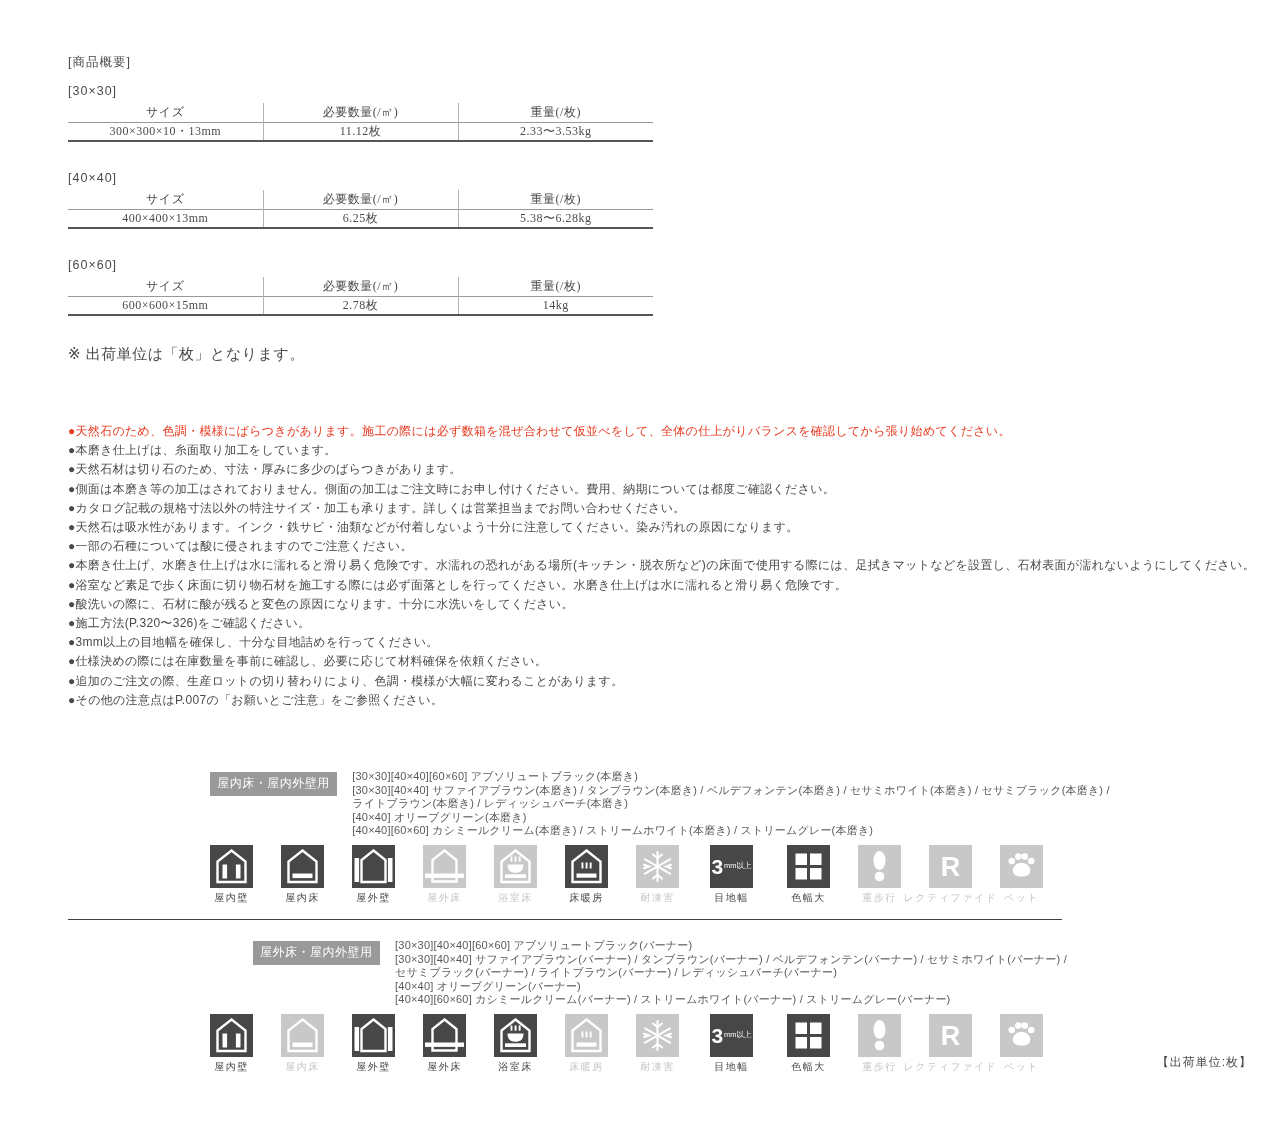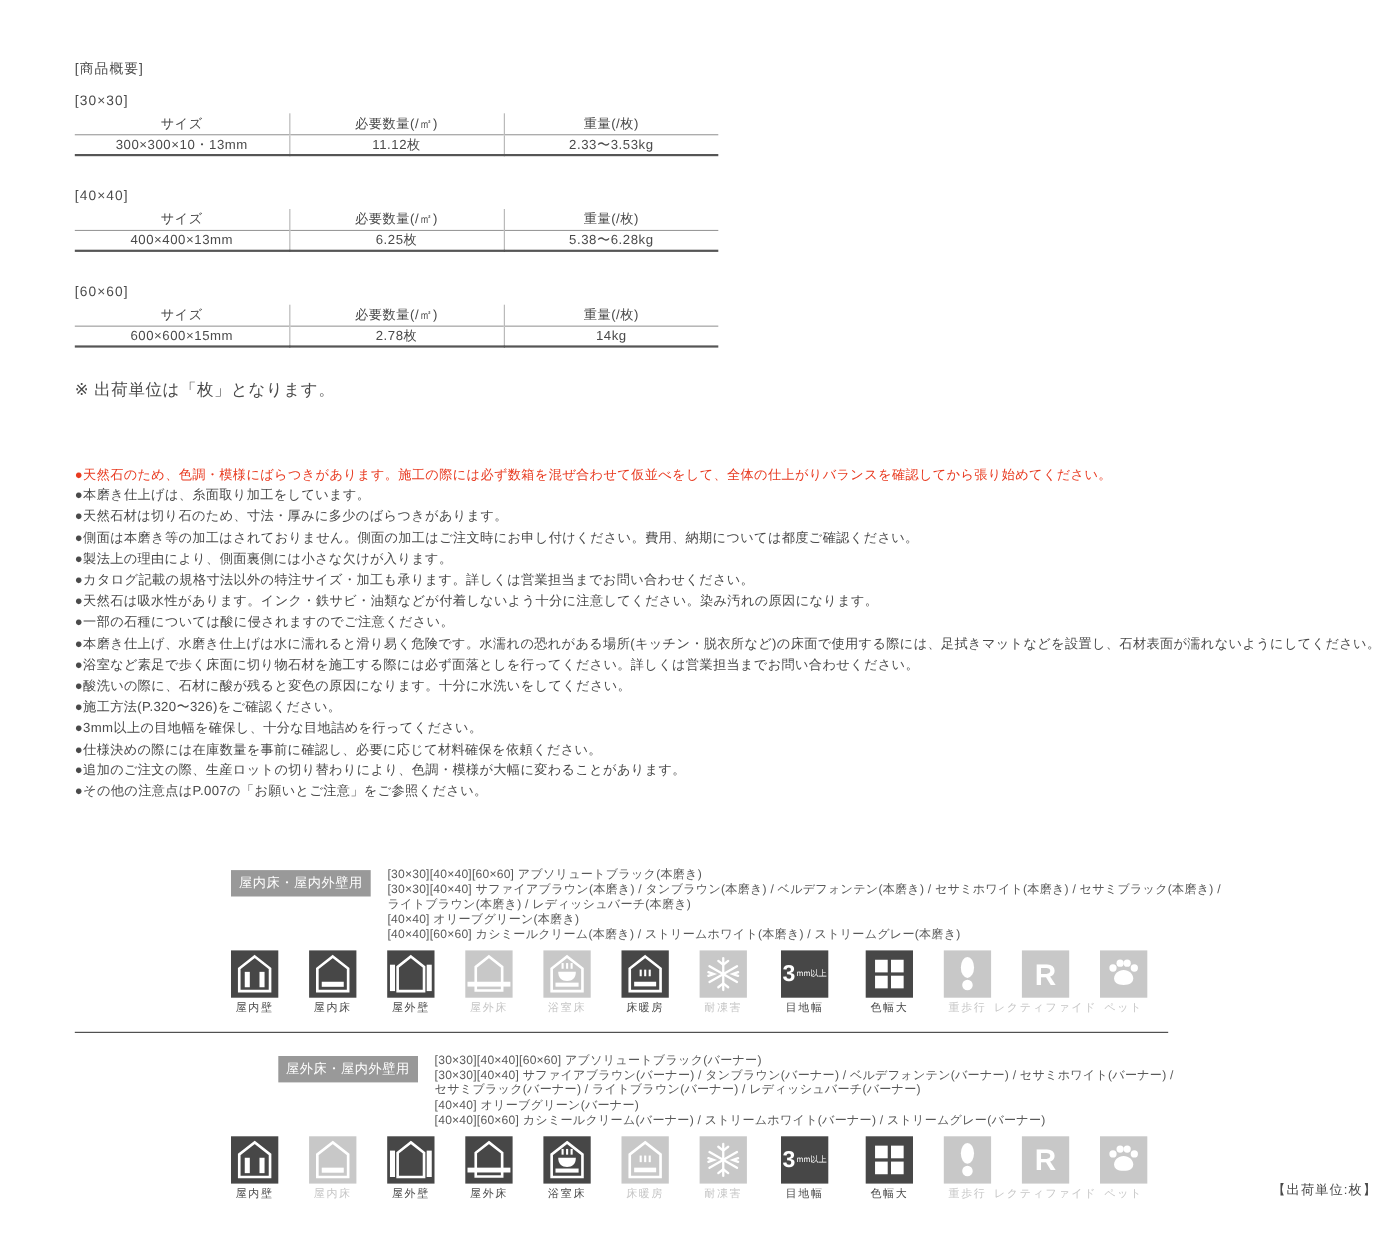--- a/index.html
+++ b/index.html
@@ -4,21 +4,21 @@
 <style>
   * { margin:0; padding:0; box-sizing:border-box; }
   html,body { background:#fff; }
   body { font-family:"Liberation Sans","DejaVu Sans",sans-serif; color:#4a4a4a; }
   .page { position:relative; width:1264px; height:1137px; background:#fff; padding:54px 12px 0 68px; overflow:hidden; }
 
   
   .overview-title { font-size:12.5px; margin-bottom:13px; letter-spacing:1px; }
   .spec { margin-bottom:29px; }
   .spec-label { font-size:12.5px; letter-spacing:1px; margin-bottom:5px; }
-  table.spec-table { width:585px; border-collapse:collapse; table-layout:fixed; border-bottom:2px solid #555; }
+  table.spec-table { width:585px; border-collapse:collapse; table-layout:fixed; border-bottom:2px solid #555;font-family:Liberation Serif, serif; }
   table.spec-table th, table.spec-table td {
     font-weight:normal; font-size:12px; text-align:center; height:19px; color:#4a4a4a; letter-spacing:0.5px;
   }
   table.spec-table th:not(:last-child), table.spec-table td:not(:last-child){ border-right:1px solid #b3b3b3; }
   table.spec-table thead tr { border-bottom:1px solid #999; }
 
   .shipping-note { font-size:15px; margin-top:14px; letter-spacing:0.5px; }
 
   
   .notes { margin-top:58px; }
@@ -193,26 +193,25 @@
     </table>
   </div>
 
   <div class="shipping-note">※ 出荷単位は「枚」となります。</div>
 
   <div class="notes">
     <div class="note-line red">●天然石のため、色調・模様にばらつきがあります。施工の際には必ず数箱を混ぜ合わせて仮並べをして、全体の仕上がりバランスを確認してから張り始めてください。</div>
     <div class="note-line">●本磨き仕上げは、糸面取り加工をしています。</div>
     <div class="note-line">●天然石材は切り石のため、寸法・厚みに多少のばらつきがあります。</div>
     <div class="note-line">●側面は本磨き等の加工はされておりません。側面の加工はご注文時にお申し付けください。費用、納期については都度ご確認ください。</div>
-    <div class="note-line">●製法上の理由により、側面裏側には小さな欠けが入ります。</div>
     <div class="note-line">●カタログ記載の規格寸法以外の特注サイズ・加工も承ります。詳しくは営業担当までお問い合わせください。</div>
     <div class="note-line">●天然石は吸水性があります。インク・鉄サビ・油類などが付着しないよう十分に注意してください。染み汚れの原因になります。</div>
     <div class="note-line">●一部の石種については酸に侵されますのでご注意ください。</div>
     <div class="note-line">●本磨き仕上げ、水磨き仕上げは水に濡れると滑り易く危険です。水濡れの恐れがある場所(キッチン・脱衣所など)の床面で使用する際には、足拭きマットなどを設置し、石材表面が濡れないようにしてください。</div>
-    <div class="note-line">●浴室など素足で歩く床面に切り物石材を施工する際には必ず面落としを行ってください。詳しくは営業担当までお問い合わせください。</div>
+    <div class="note-line">●浴室など素足で歩く床面に切り物石材を施工する際には必ず面落としを行ってください。水磨き仕上げは水に濡れると滑り易く危険です。</div>
     <div class="note-line">●酸洗いの際に、石材に酸が残ると変色の原因になります。十分に水洗いをしてください。</div>
     <div class="note-line">●施工方法(P.320〜326)をご確認ください。</div>
     <div class="note-line">●3mm以上の目地幅を確保し、十分な目地詰めを行ってください。</div>
     <div class="note-line">●仕様決めの際には在庫数量を事前に確認し、必要に応じて材料確保を依頼ください。</div>
     <div class="note-line">●追加のご注文の際、生産ロットの切り替わりにより、色調・模様が大幅に変わることがあります。</div>
     <div class="note-line">●その他の注意点はP.007の「お願いとご注意」をご参照ください。</div>
   </div>
 
   <div class="section">
     <div class="sec-head">

